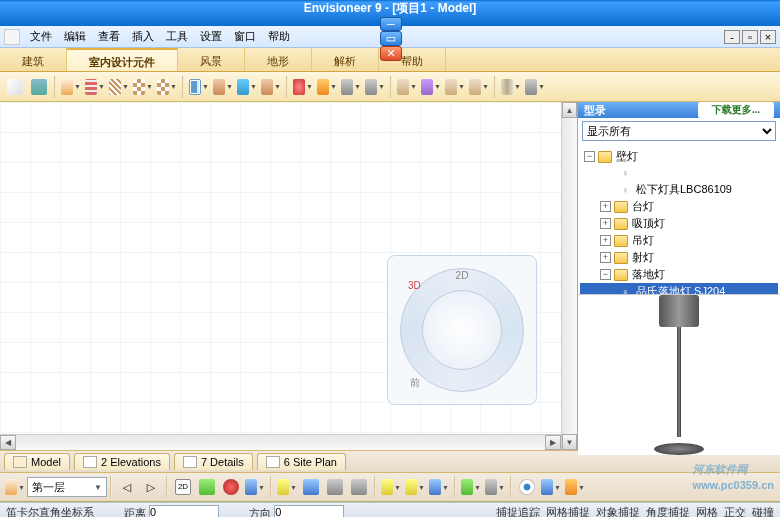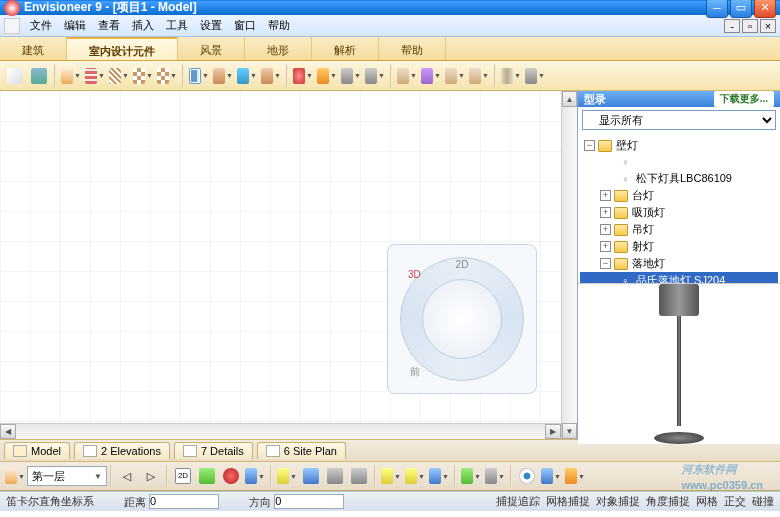--- a/index.html
+++ b/index.html
@@ -1,19 +1,19 @@
 <!DOCTYPE html>
 <html><head>
 <meta charset="utf-8">
 <style>
 * { margin: 0; padding: 0; box-sizing: border-box; font-family: "Microsoft YaHei", SimSun, Arial, sans-serif; font-size: 11px; }
 body { width: 780px; height: 517px; overflow: hidden; background: #fff; }
 
 
-.titlebar { height: 15px; background: linear-gradient(#0a6cce, #3e9eff 8%, #0a6cce); display: flex; align-items: center; padding: 0 4px; color: #fff; }
+.titlebar { height: 26px; background: linear-gradient(#0a6cce, #3e9eff 8%, #0a6cce); display: flex; align-items: center; padding: 0 4px; color: #fff; flex-direction: column; }
 .titlebar .appicon { width: 16px; height: 16px; background: radial-gradient(circle,#fff,#d00); border-radius: 50%; margin-right: 4px; }
 .titlebar .title { flex: 1; font-weight: bold; font-size: 12px; }
 .winbtn { width: 22px; height: 20px; margin-left: 2px; background: linear-gradient(#6eb9ff,#2b7fe0); border: 1px solid #1a5ba8; border-radius: 3px; display: flex; align-items: center; justify-content: center; color: #fff; }
 .winbtn.close { background: linear-gradient(#ff9a6e,#e04b2b); border-color:#a83a1a; }
 
 
 .menubar { height: 22px; background: linear-gradient(#ebf4ff,#d6e8ff); display: flex; align-items: center; padding: 8px 4px; border-bottom: 1px solid #a6c3e6; }
 .menubar .micon { width: 16px; height: 16px; margin-right: 4px; background: #f5f5f5; border:1px solid #ccc; }
 .menubar span { padding: 0 6px; cursor: default; }
 .menubar .mdi { margin-left: auto; display: flex; }
@@ -42,24 +42,24 @@
 .canvas .hscroll { position:absolute; left:0; right:16px; bottom:0; height:16px; background:linear-gradient(#e8e8e8,#f8f8f8); border-top:1px solid #ccc; }
 .canvas .sbtn { position:absolute; background:linear-gradient(#f8f8f8,#d8d8d8); border:1px solid #aaa; display:flex;align-items:center;justify-content:center; font-size:8px; color:#555; }
 .navdial { position:absolute; right:40px; bottom:45px; width:150px; height:150px; background:rgba(245,248,252,0.9); border:1px solid #c8d4e8; border-radius:8px; }
 .navdial .outer { position:absolute; inset:12px; border-radius:50%; background: conic-gradient(#e8eef6,#d8e4f2,#e8eef6,#d8e4f2,#e8eef6); border:1px solid #c0cde0; }
 .navdial .inner { position:absolute; inset:34px; border-radius:50%; background:radial-gradient(#fff,#e4ecf6); border:1px solid #c0cde0; }
 .navdial .lbl { position:absolute; font-size:10px; color:#888; }
 
 
 .sidepanel { width: 203px; background:#fff; border-left:1px solid #8faac8; display:flex; flex-direction:column; }
 .sphdr { height:22px; background:linear-gradient(#6eb0f8,#3a82d8); color:#fff; font-weight:bold; display:flex; align-items:center; padding:0 6px; font-size:12px; }
-.sphdr .rightbtn { margin-left:auto; background:#fff; color:#2a7a2a; font-size:10px; padding:1px 6px; border-radius:2px; }
+.sphdr .rightbtn { margin-left:auto; background:#fff; color:#2a7a2a; font-size:10px; padding:1px 14px; border-radius:2px; }
 .spsearch { height:18px; background:#e4eefb; padding:2px 6px; color:#888; }
 .spcombo { margin:3px 4px; }
-.spcombo select { width:100%; height:20px; border:1px solid #7a9cc6; background:#fff; font-size:11px;padding-left:12px; }
+.spcombo select { width:100%; height:20px; border:1px solid #7a9cc6; background:#fff; font-size:11px; }
 .sptree { flex:0 0 auto; padding:4px 2px; overflow:auto; max-height: 150px; }
 .tnode { display:flex; align-items:center; padding:1px 0 1px 4px; white-space:nowrap; }
 .tnode .exp { width:11px; height:11px; border:1px solid #8a8a8a; display:flex; align-items:center; justify-content:center; font-size:9px; line-height:9px; margin-right:3px; background:#fff; color:#555; }
 .tnode .fold { width:14px; height:12px; background:linear-gradient(#ffe9a8,#f5c94a); border:1px solid #c49a2a; border-radius:1px; margin-right:4px; }
 .tnode .lamp { width:14px; height:14px; margin-right:4px; display:flex; align-items:center; justify-content:center; color:#999; }
 .tnode.l1 { padding-left: 20px; }
 .tnode.l2 { padding-left: 38px; }
 .tnode.sel { background:#316ac5; color:#fff; }
 .sppreview { flex:1; background:#fff; border-top:1px solid #ccc; display:flex; align-items:center; justify-content:center; position:relative; }
 .lampstand { width:70px; height:160px; position:relative; }
@@ -75,21 +75,21 @@
 
 .combo { height:20px; border:1px solid #9ab; background:#fff; padding:0 4px; display:flex; align-items:center; min-width:80px; }
 .combo .dd { margin-left:auto; font-size:8px; color:#555; }
 
 
 .coordbar { height:20px; background:linear-gradient(#ecf0f6,#d8e0ec); display:flex; align-items:center; padding:0 6px; border-top:1px solid #acc; font-size:11px; color:#333; }
 .coordbar .seg { margin-right:30px; }
 .coordbar .right { margin-left:auto; display:flex; gap:6px; }
 
 
-.watermark { position:absolute; right:17px; bottom:26px; font-size:22px; color:rgba(60,140,200,0.5); font-style:italic; font-weight:bold; pointer-events:none; }
+.watermark { position:absolute; right:6px; bottom:26px; font-size:22px; color:rgba(60,140,200,0.5); font-style:italic; font-weight:bold; pointer-events:none; }
 .watermark .url { display:block; font-size:11px; color:rgba(60,140,200,0.6); font-style:normal; text-align:right; }
 
 
 .i-arrow{background:linear-gradient(135deg,#fff,#ddd);} 
 .i-brush{background:linear-gradient(#8bc,#5a9);} 
 .i-house{background:linear-gradient(#fed,#ea5);} 
 .i-brick{background:repeating-linear-gradient(0deg,#d66,#d66 3px,#eee 3px,#eee 5px);} 
 .i-hatch{background:repeating-linear-gradient(45deg,#c96,#c96 2px,#fff 2px,#fff 4px);} 
 .i-grid{background:conic-gradient(#c96 25%,#fff 0 50%,#c96 0 75%,#fff 0); background-size:8px 8px;} 
 .i-window{background:#cef; border:1px solid #69c; box-shadow:inset 0 0 0 1px #fff, inset 7px 0 0 0 #69c;} 

